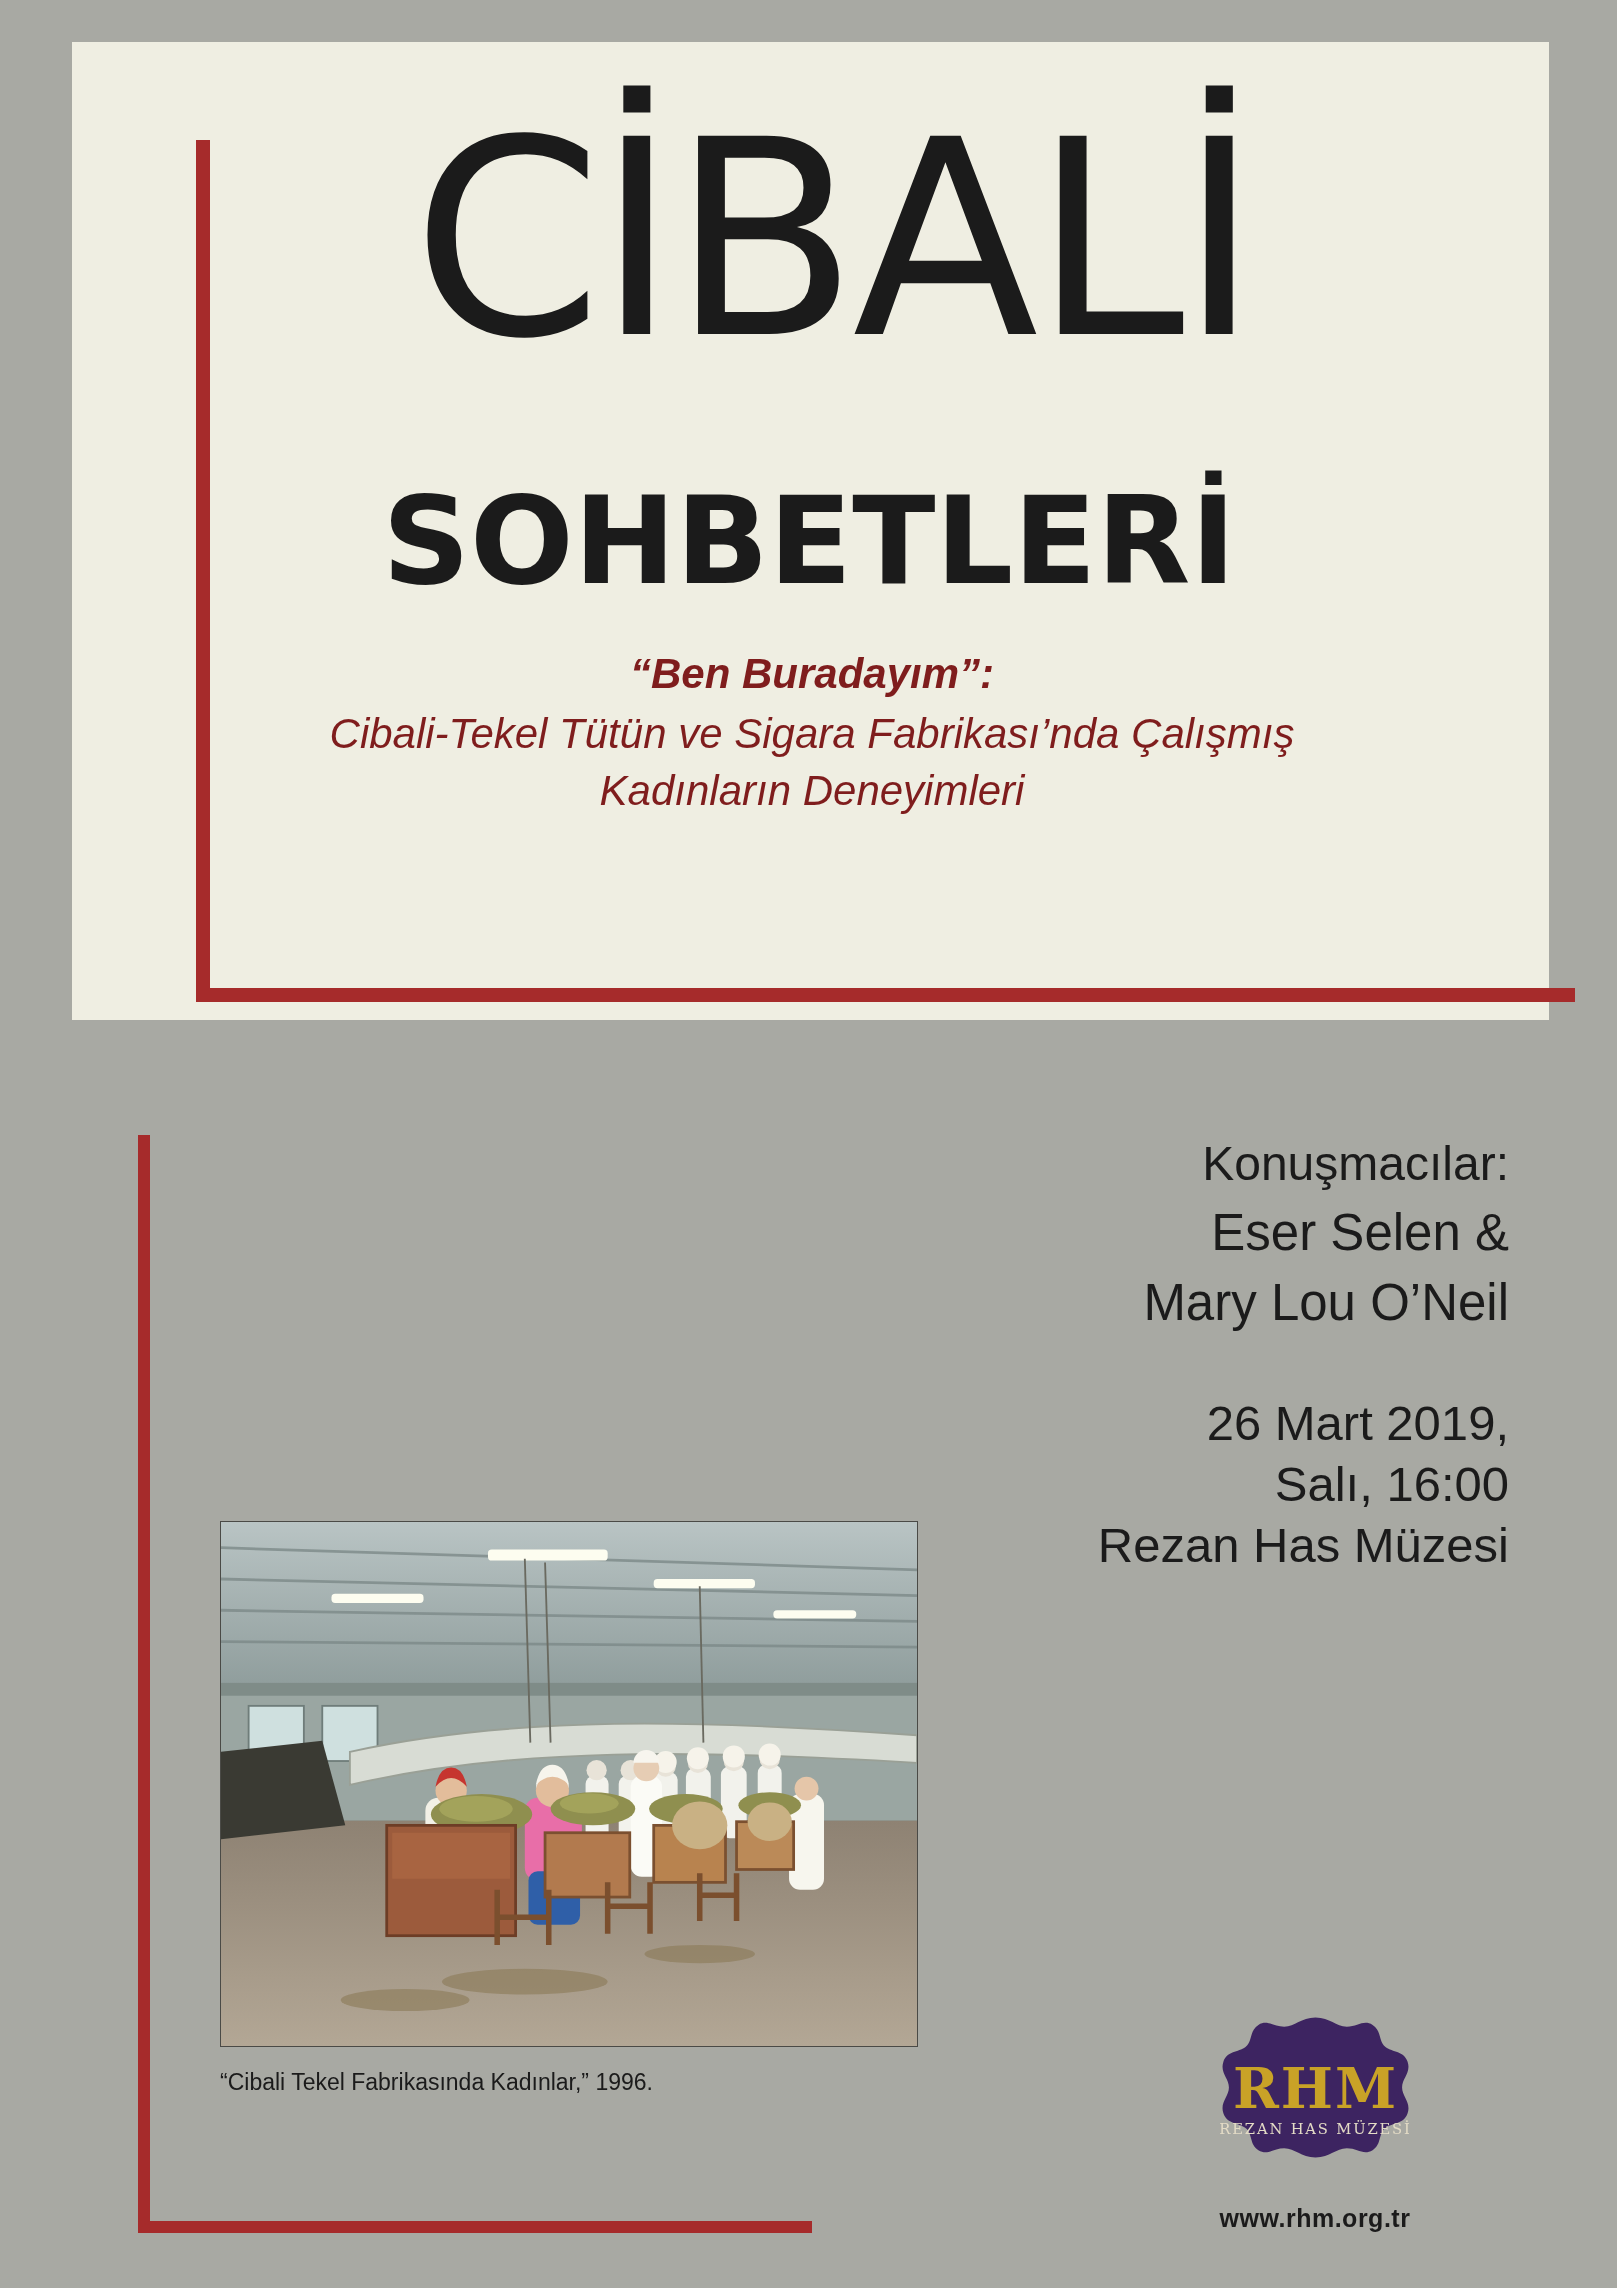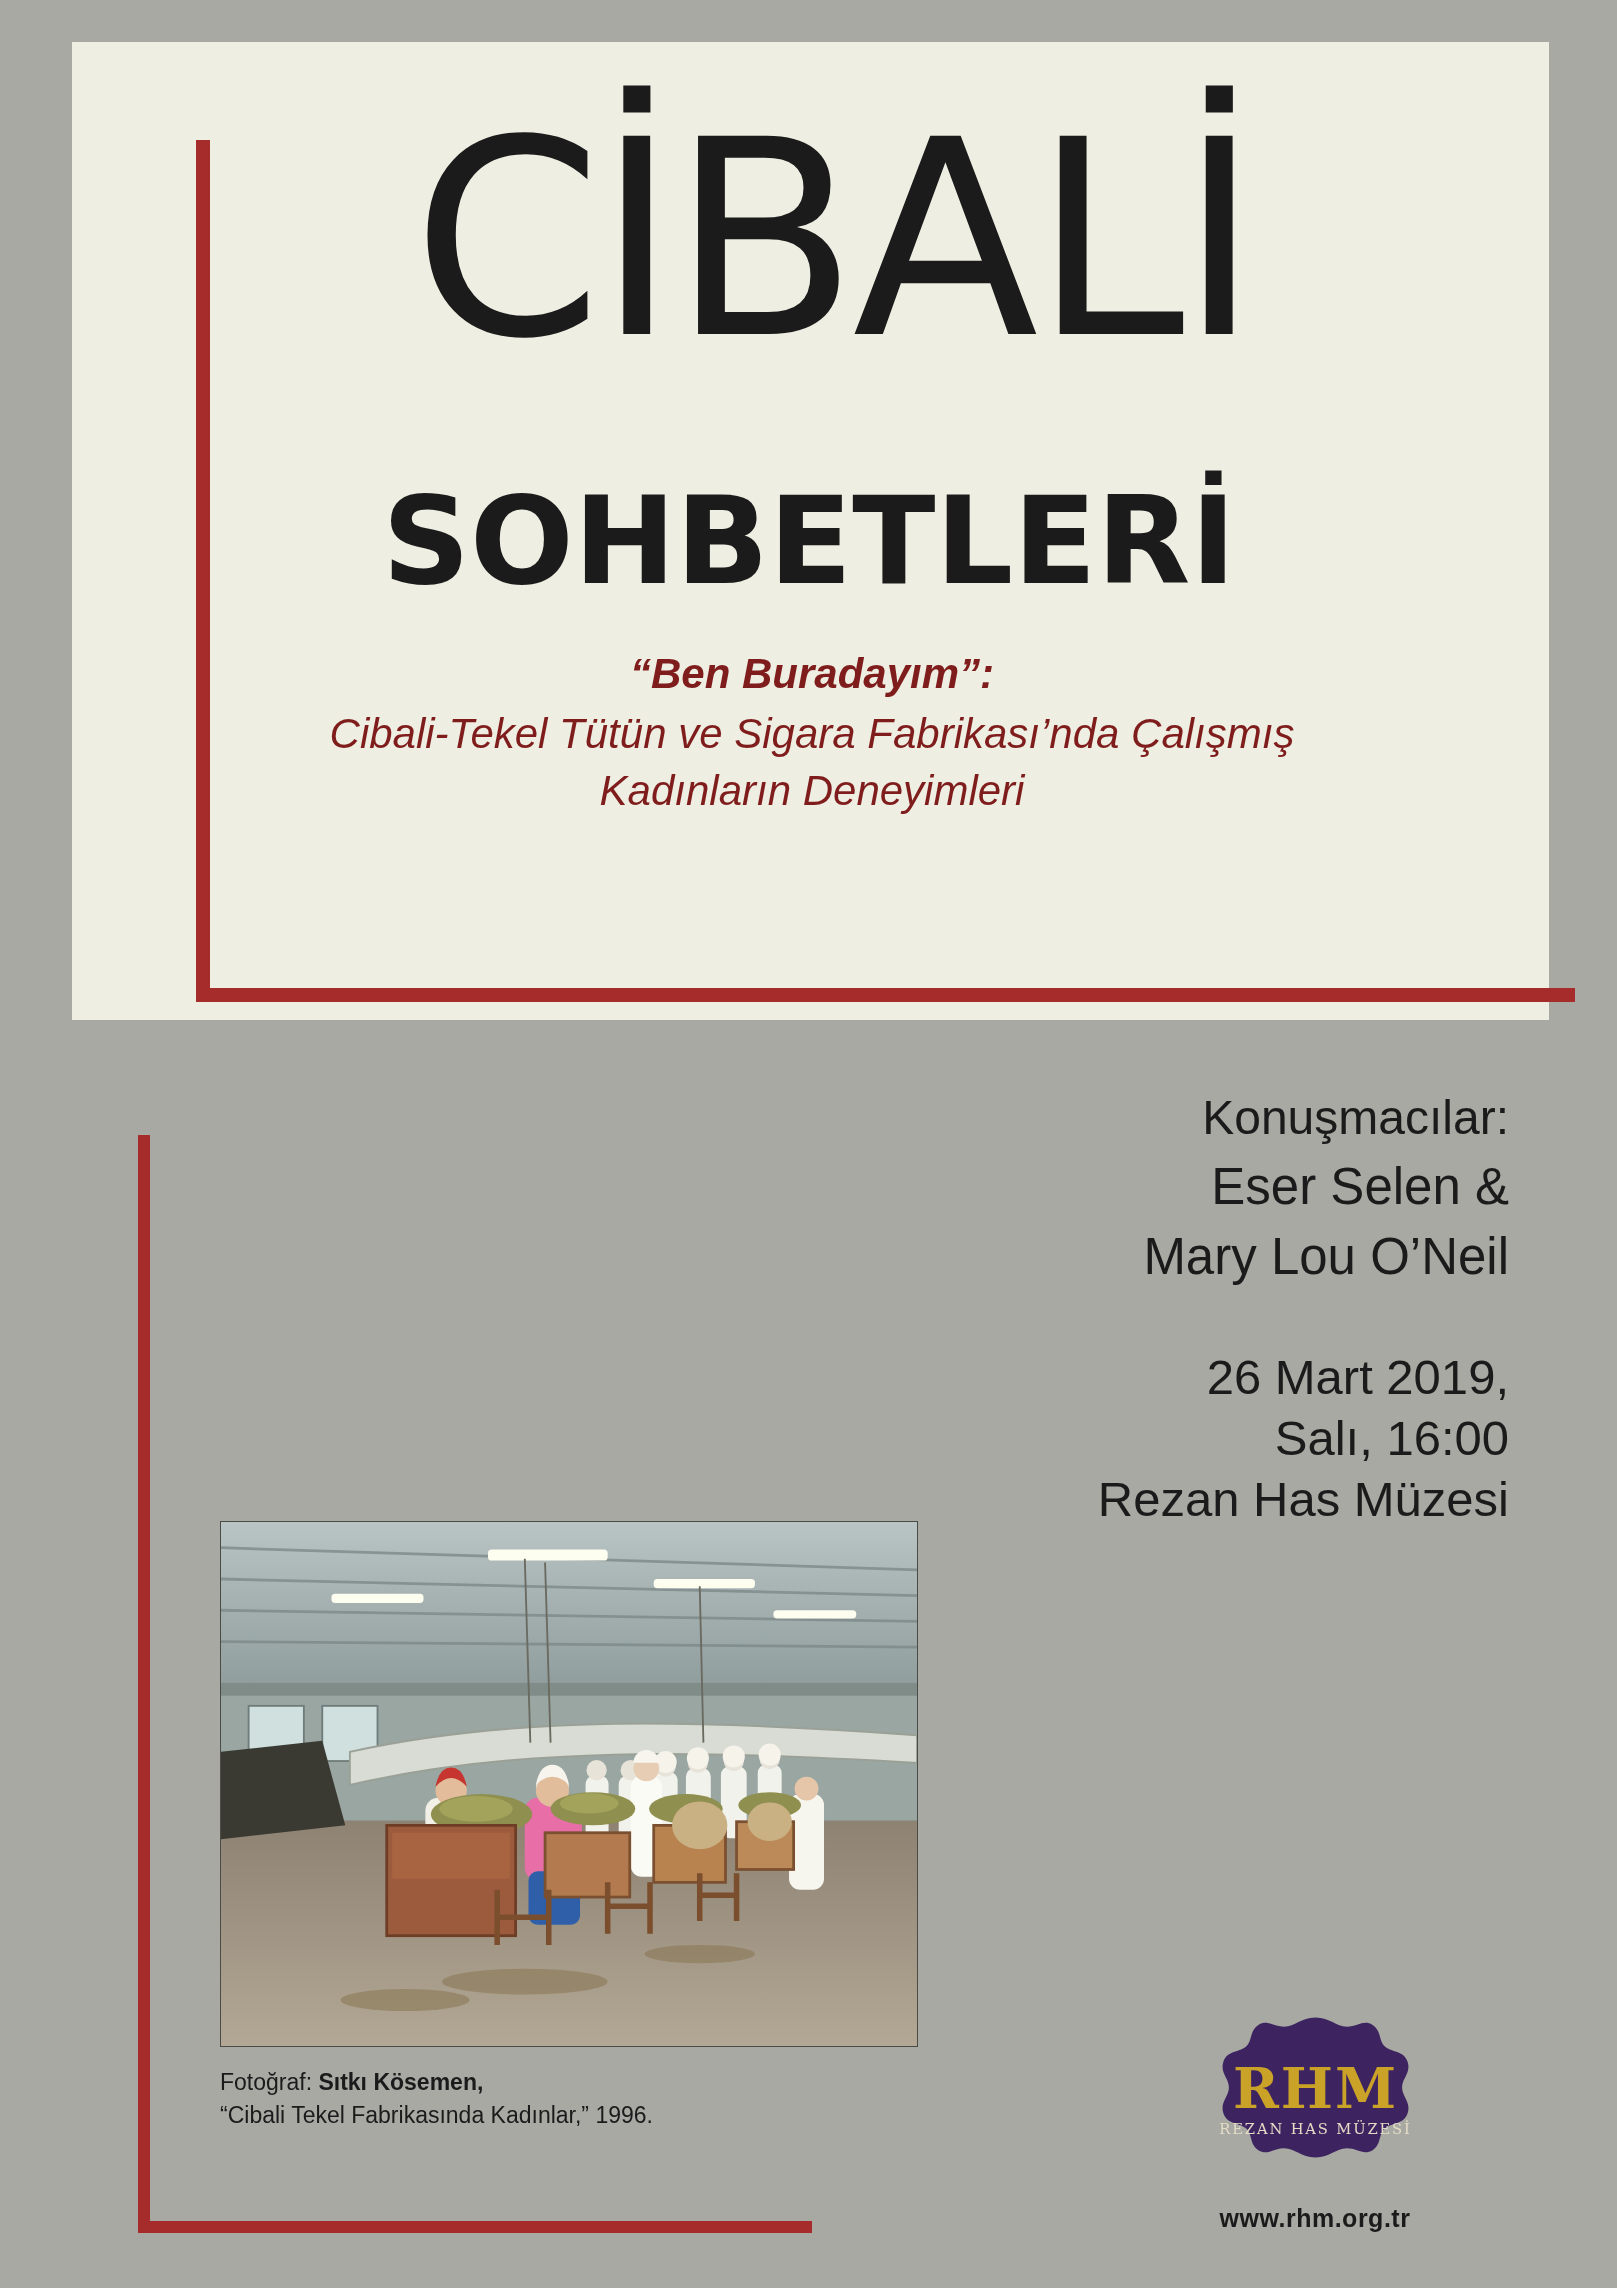--- a/index.html
+++ b/index.html
@@ -94,20 +94,21 @@
     right: 109px;
     top: 1089px;
     width: 831px;
     text-align: right;
     color: #1b1b1b;
   }
   .speakers-label {
     font-size: 48px;
     font-weight: normal;
     line-height: 1.22;
+    margin-top: 46px;
   }
   .speakers-names {
     font-size: 51px;
     font-weight: normal;
     line-height: 1.22;
     margin-top: 8px;
   }
   .event-when {
     margin-top: 59px;
     font-size: 49px;
@@ -338,23 +339,20 @@
 
     <g fill="#8b7a57" opacity="0.6">
       <ellipse cx="330" cy="500" rx="90" ry="14"></ellipse>
       <ellipse cx="520" cy="470" rx="60" ry="10"></ellipse>
       <ellipse cx="200" cy="520" rx="70" ry="12"></ellipse>
     </g>
   </svg>
 </div>
 
 <div class="photo-caption">
-  <div>
-    <span>Fotoğraf: </span><span class="cap-strong">Sıtkı Kösemen,</span>
-  </div>
   <div>“Cibali Tekel Fabrikasında Kadınlar,” 1996.</div>
 </div>
 
 <div class="logo-wrap">
   <div class="logo-badge">
     <svg viewBox="0 0 300 190" width="277" height="175">
       <path d="M150 6
                c 16 0 22 10 34 10 c 12 0 18 -8 28 -2 c 10 6 6 18 14 24
                c 8 6 20 4 24 16 c 4 12 -6 18 -6 28 c 0 10 10 16 6 28
                c -4 12 -16 10 -24 16 c -8 6 -4 18 -14 24 c -10 6 -16 -2 -28 -2

